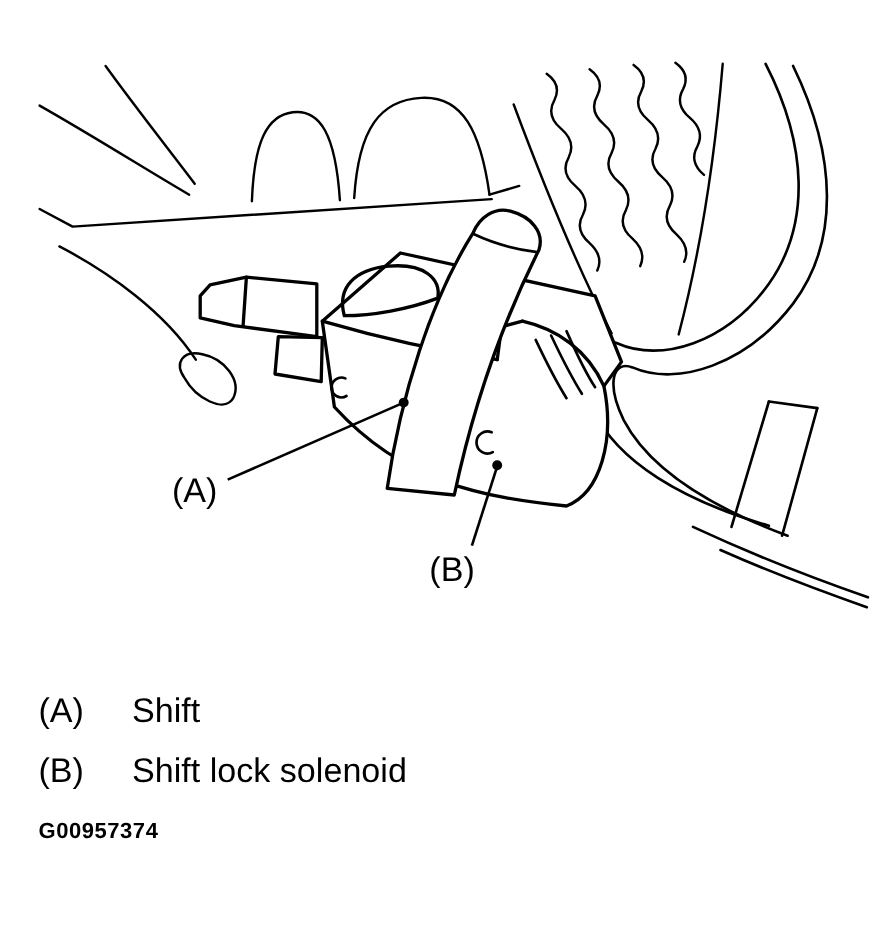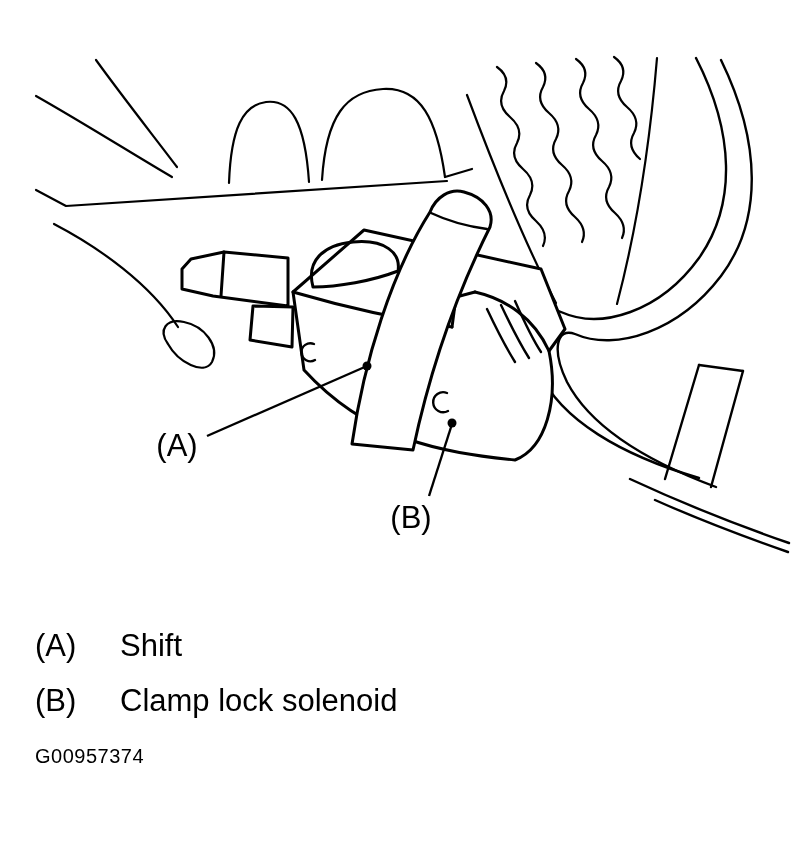--- a/index.html
+++ b/index.html
@@ -17,21 +17,21 @@
     display:flex;
     align-items:baseline;
     font-size:31px;
     line-height:1.0;
     margin-bottom:24px;
     color:#000000;
   }
   .legend-key{display:inline-block;width:85px;}
   .figure-code{
     position:absolute;left:35px;top:745px;
-    font-size:20px;font-weight:400;letter-spacing:0.5px;
+    font-size:20px;font-weight:700;letter-spacing:0.5px;
   }
   svg text{
     font-family:"Liberation Sans", sans-serif;
     fill:#000000;
   }
 </style>
 </head>
 <body>
 
 <div class="page">
@@ -103,19 +103,19 @@
     </g>
   </svg>
 
   <div class="legend">
     <div class="legend-row">
       <span class="legend-key">(A)</span>
       <span class="legend-name">Shift</span>
     </div>
     <div class="legend-row">
       <span class="legend-key">(B)</span>
-      <span class="legend-name">Clamp lock solenoid</span>
+      <span class="legend-name">Shift lock solenoid</span>
     </div>
   </div>
 
   <div class="figure-code">G00957374</div>
 
 </div>
 
 </body></html>

